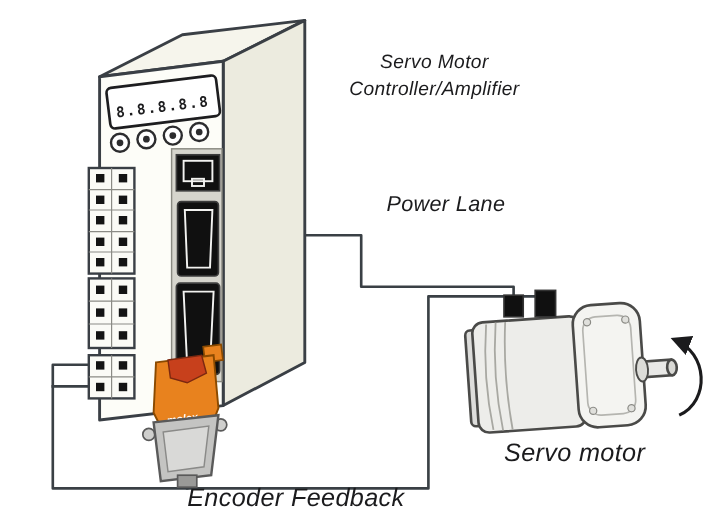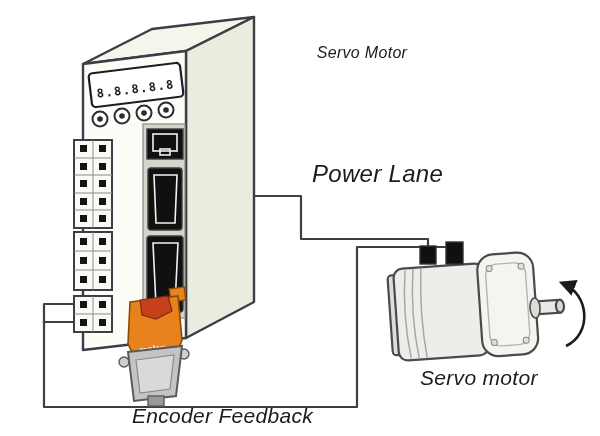--- a/index.html
+++ b/index.html
@@ -2,23 +2,23 @@
 <html><head>
 <meta charset="utf-8">
 <style>
   html,body{margin:0;padding:0;background:#ffffff;}
   .stage{position:relative;width:600px;height:436px;background:#ffffff;overflow:hidden;
          font-family:"Liberation Sans",sans-serif;}
   .stage svg{position:absolute;left:0;top:0;}
   .lbl{position:absolute;font-style:italic;font-weight:400;color:#1b1b1d;
        white-space:nowrap;letter-spacing:.3px;}
   .lbl-title{font-size:16px;text-align:center;width:212px;left:256px;top:42px;line-height:1.35;}
-  .lbl-power{font-size:24px;left:312px;top:160px;}
+  .lbl-power{font-size:18px;left:322px;top:160px;}
   .lbl-motor{font-size:21px;left:420px;top:366px;}
-  .lbl-encoder{font-size:21px;left:132px;top:404px;}
+  .lbl-encoder{font-size:21px;left:156px;top:404px;}
 
   .wire{fill:none;stroke-width:2.2;stroke-linejoin:round;stroke-linecap:square;}
   .face{stroke:#3a3f45;stroke-width:2.4;stroke-linejoin:round;}
   .tblock{fill:#fbfbf6;stroke:#3a3f45;stroke-width:2;}
   .tgrid{stroke:#8b8b85;stroke-width:1;}
   .tpin{fill:#141414;}
   .conn-inner{fill:none;stroke:#f2f2f0;stroke-width:1.6;}
   .btn-outer{fill:#ffffff;stroke:#2c2c2e;stroke-width:2;}
   .btn-dot{fill:#2c2c2e;}
   .motor-line{stroke:#4a4a48;stroke-width:2.2;stroke-linejoin:round;}
@@ -159,18 +159,19 @@
 
     <rect x="420" y="246" width="16" height="18" stroke="#333333" stroke-width="1.4" fill="#101010"></rect>
     <rect x="446" y="242" width="17" height="22" stroke="#333333" stroke-width="1.4" fill="#101010"></rect>
 
     <path d="M562,283 C590,294 592,334 566,346" fill="none" stroke="#1b1b1d" stroke-width="2.6" marker-start="url(#arrow)"></path>
   </g>
 </svg>
 
 <div class="lbl lbl-title">
   <div>Servo Motor</div>
+  <div>Controller/Amplifier</div>
 </div>
 <div class="lbl lbl-power">Power Lane</div>
 <div class="lbl lbl-motor">Servo motor</div>
 <div class="lbl lbl-encoder">Encoder Feedback</div>
 
 </div>
 
 </body></html>

